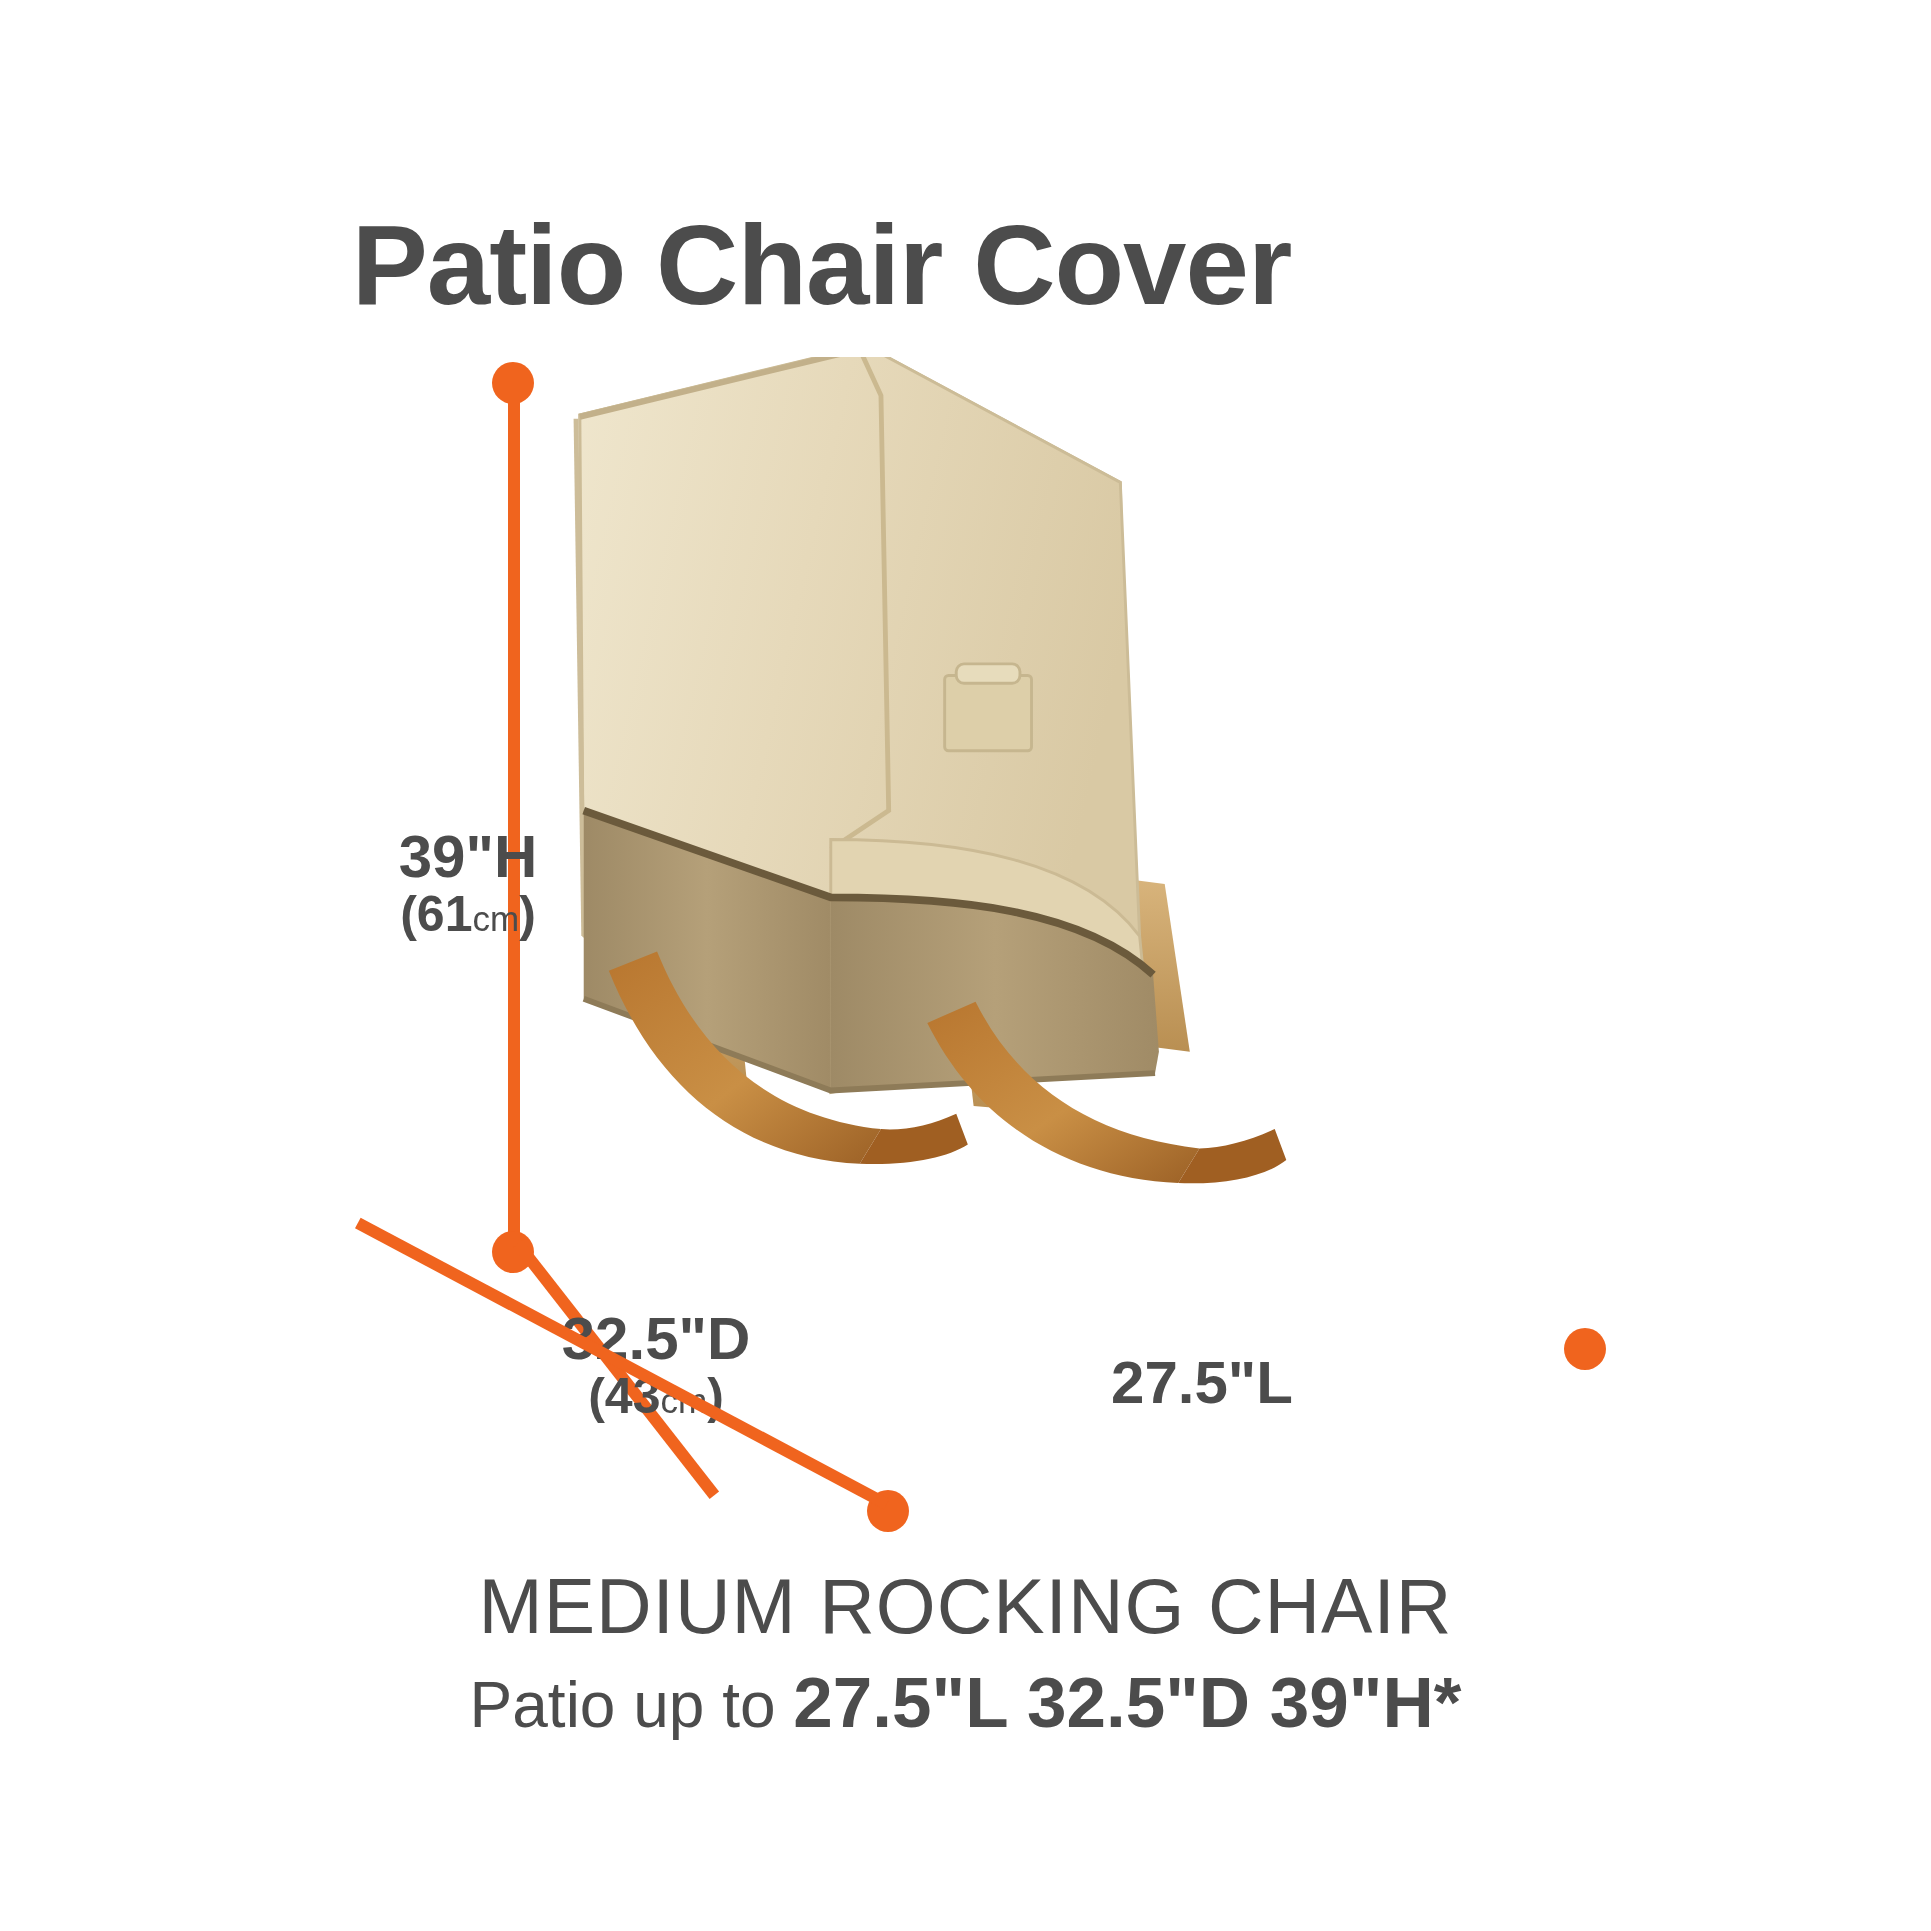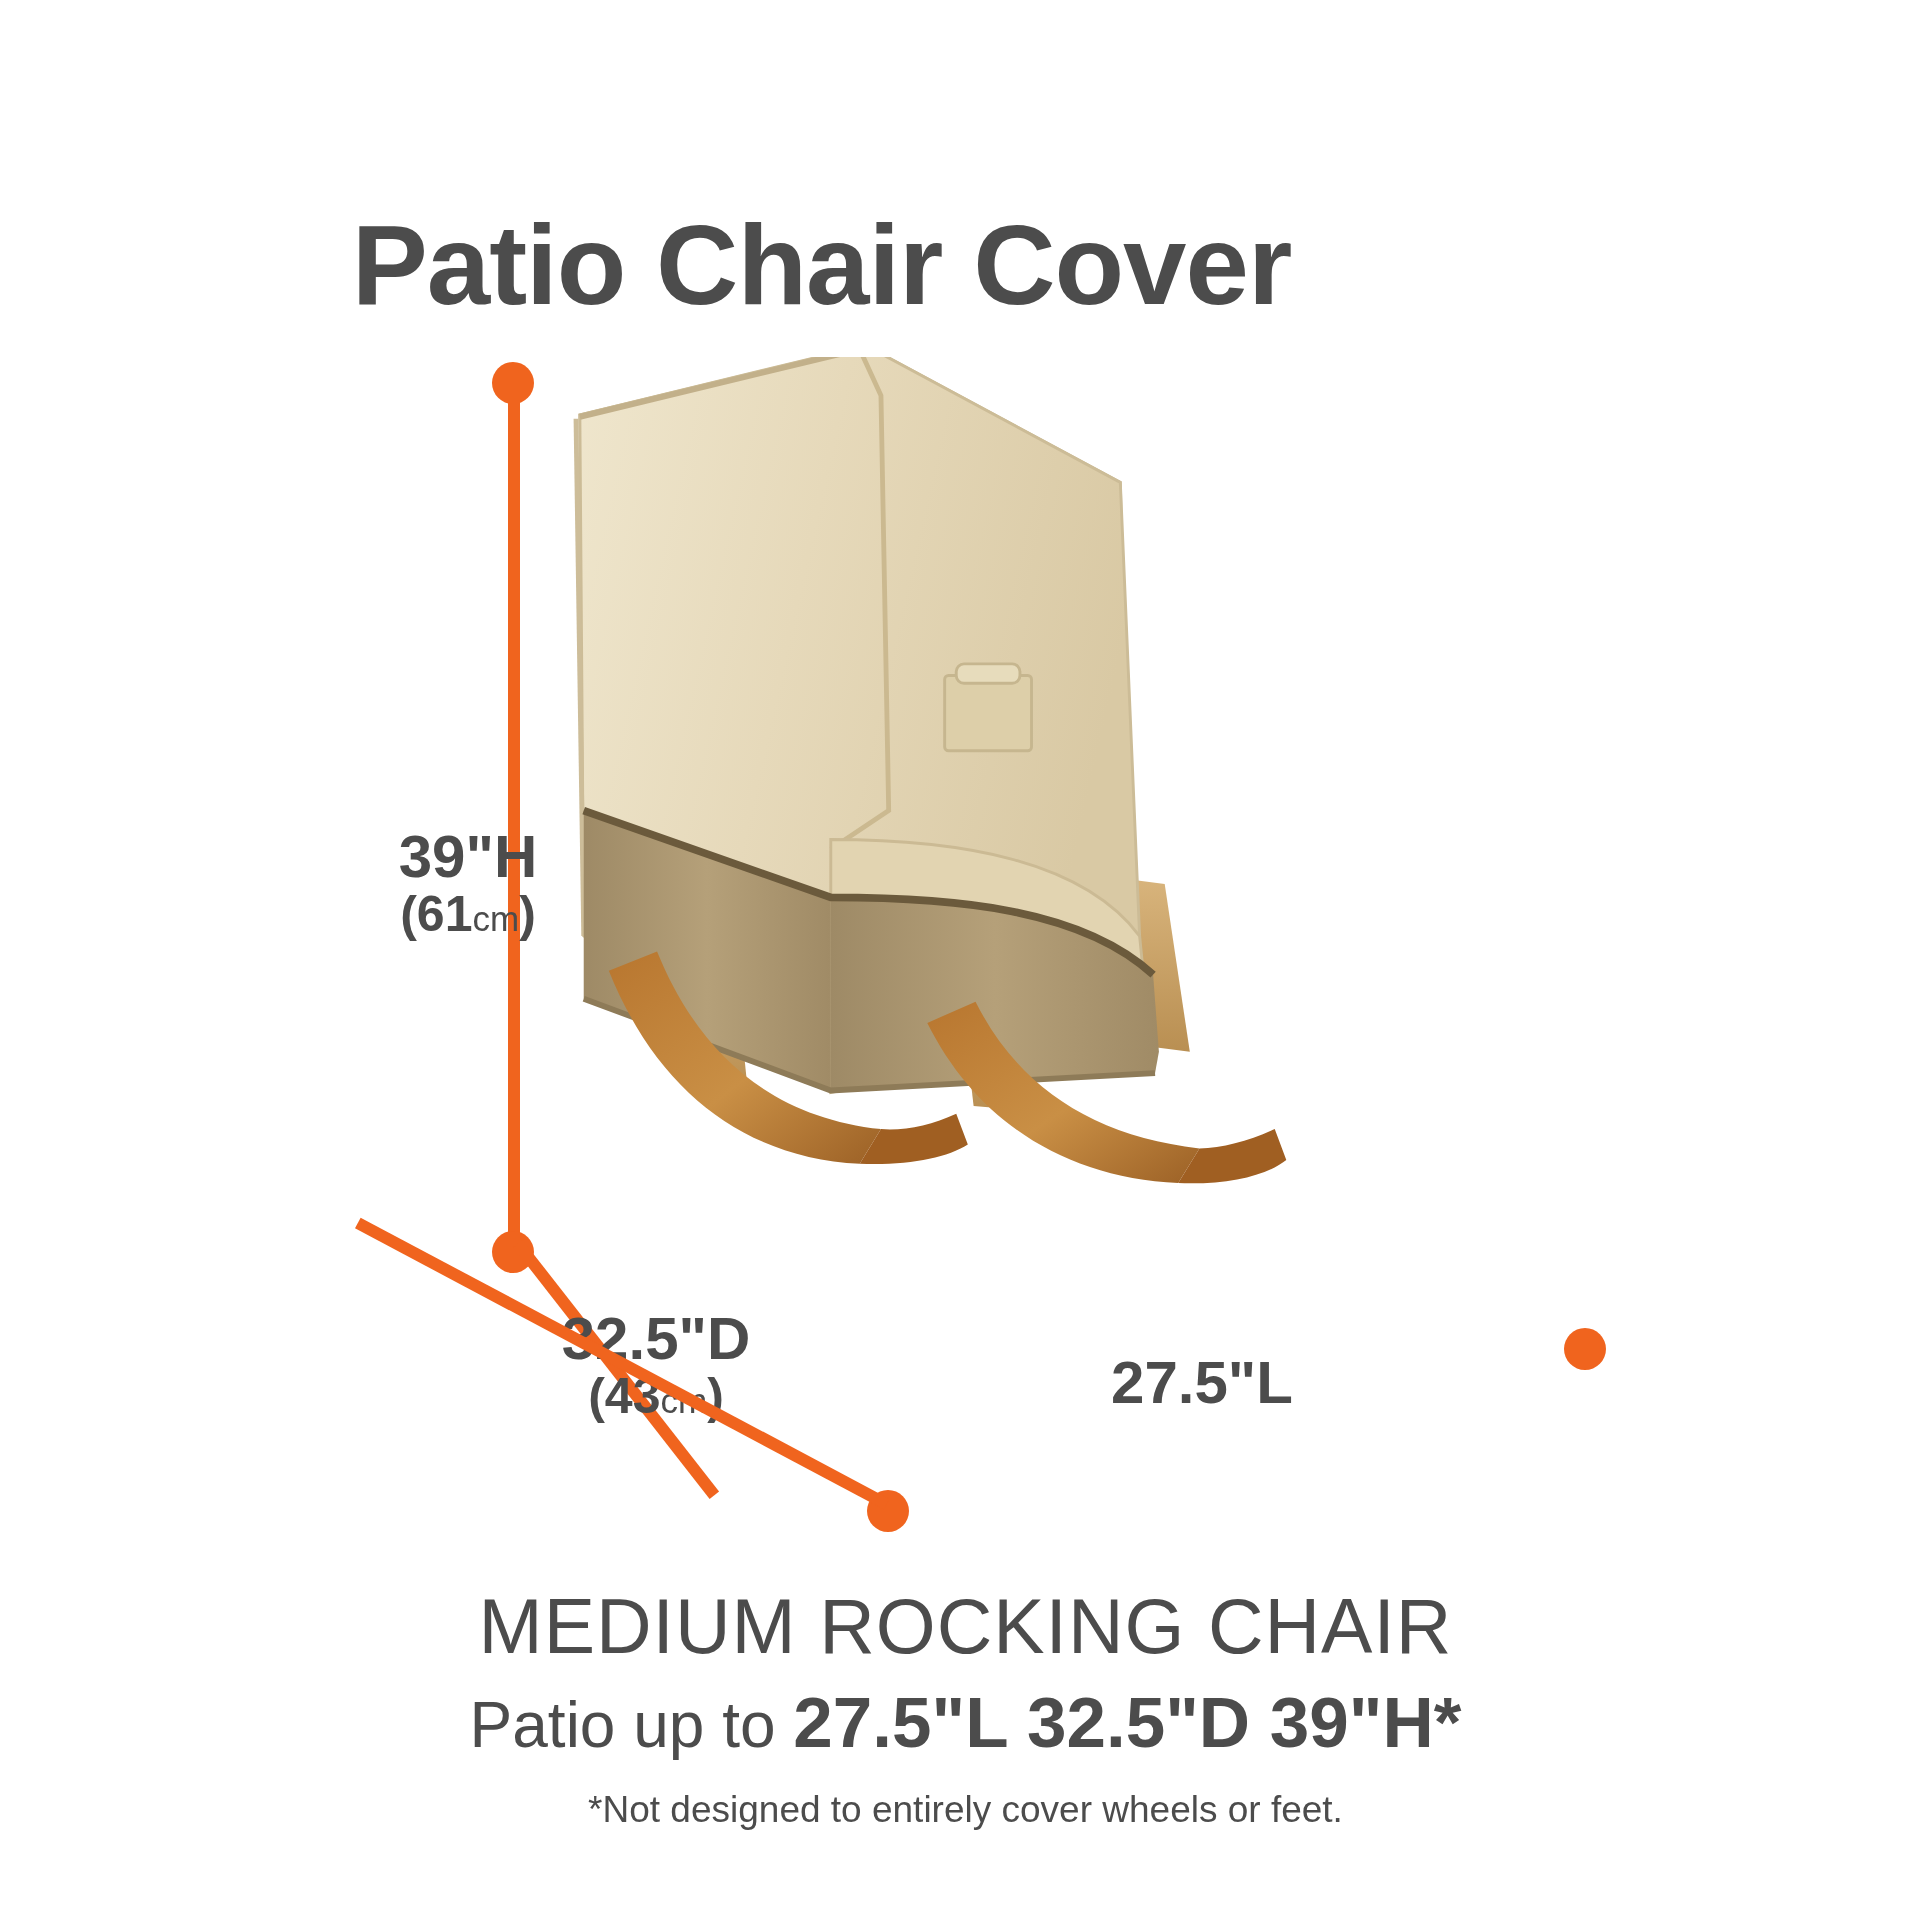--- a/index.html
+++ b/index.html
@@ -75,21 +75,20 @@
     font-weight: normal;
   }
 
   
   #footer {
     position: absolute;
     left: 0;
     top: 1564px;
     width: 1931px;
     text-align: center;
-    margin-top: 20px;
   }
   #footer-heading {
     font-size: 77px;
     color: #4c4c4c;
     letter-spacing: 1px;
     line-height: 1.1;
   }
   #footer-fits {
     margin-top: 13.5px;
     font-size: 64px;
@@ -210,15 +209,14 @@
 <div class="dim-dot" style="left:1564px; top:1328px;"></div>
 <div class="dim-label" style="left:1057px; top:1352px; width:290px;">
   <span class="big">27.5"L</span>
 </div>
 
 <div id="footer">
   <div id="footer-heading">MEDIUM ROCKING CHAIR</div>
   <div id="footer-fits">
     <span>Patio up to </span><span class="strong">27.5"L 32.5"D 39"H*</span>
   </div>
-  <div id="footer-note">*Not designed to entirely cover wheels or feet.</div>
 </div>
 
 
 </body></html>

